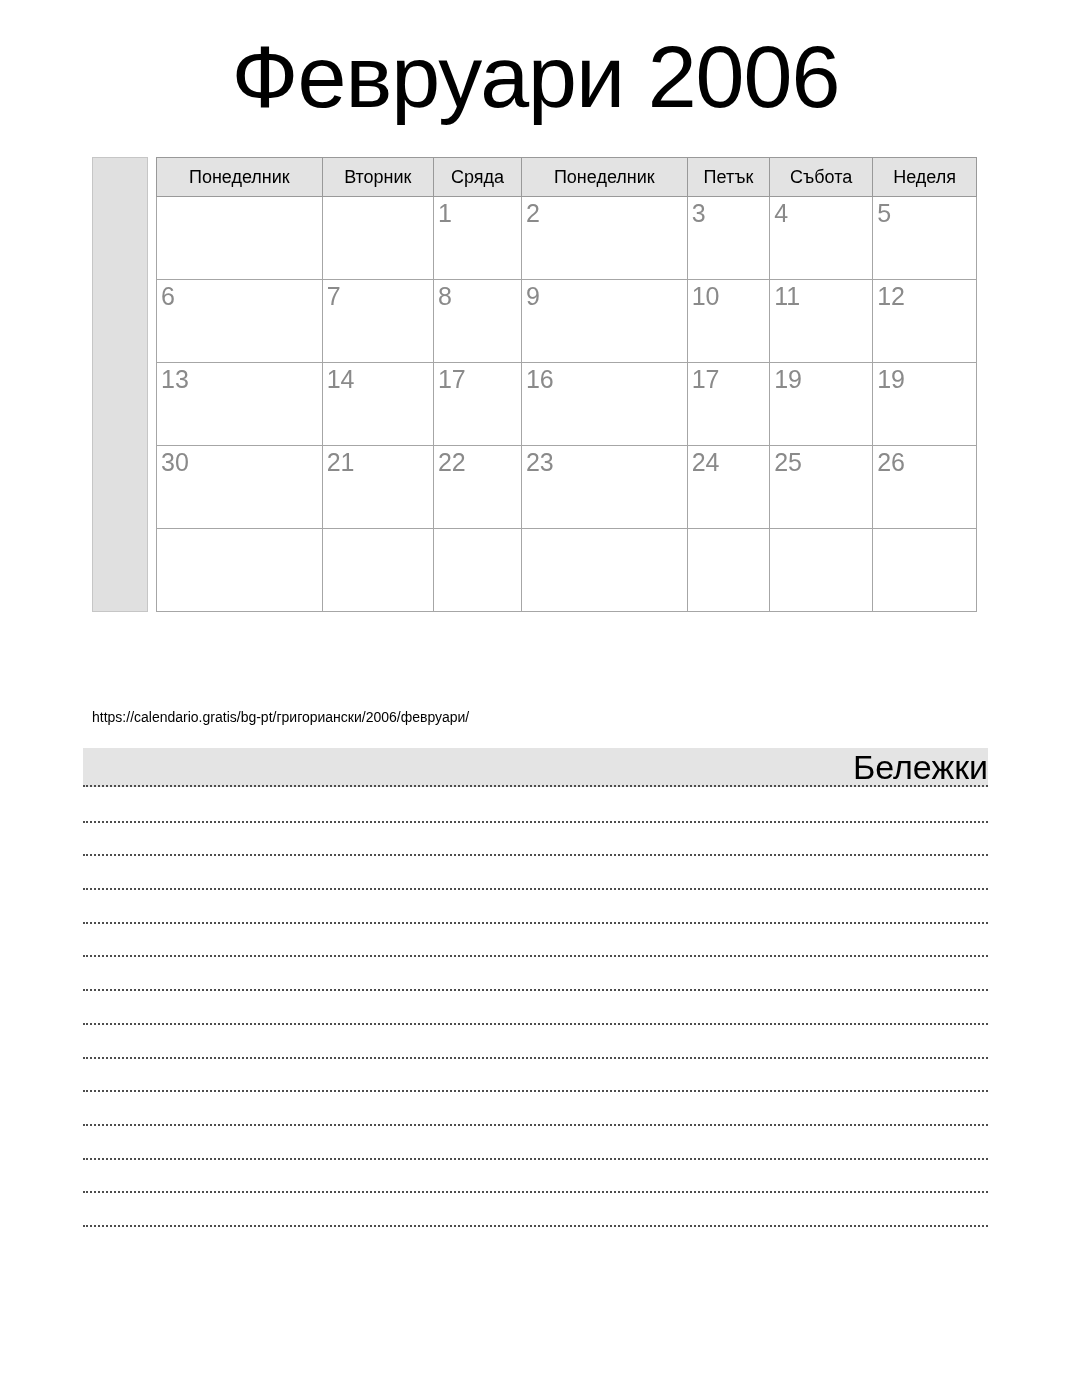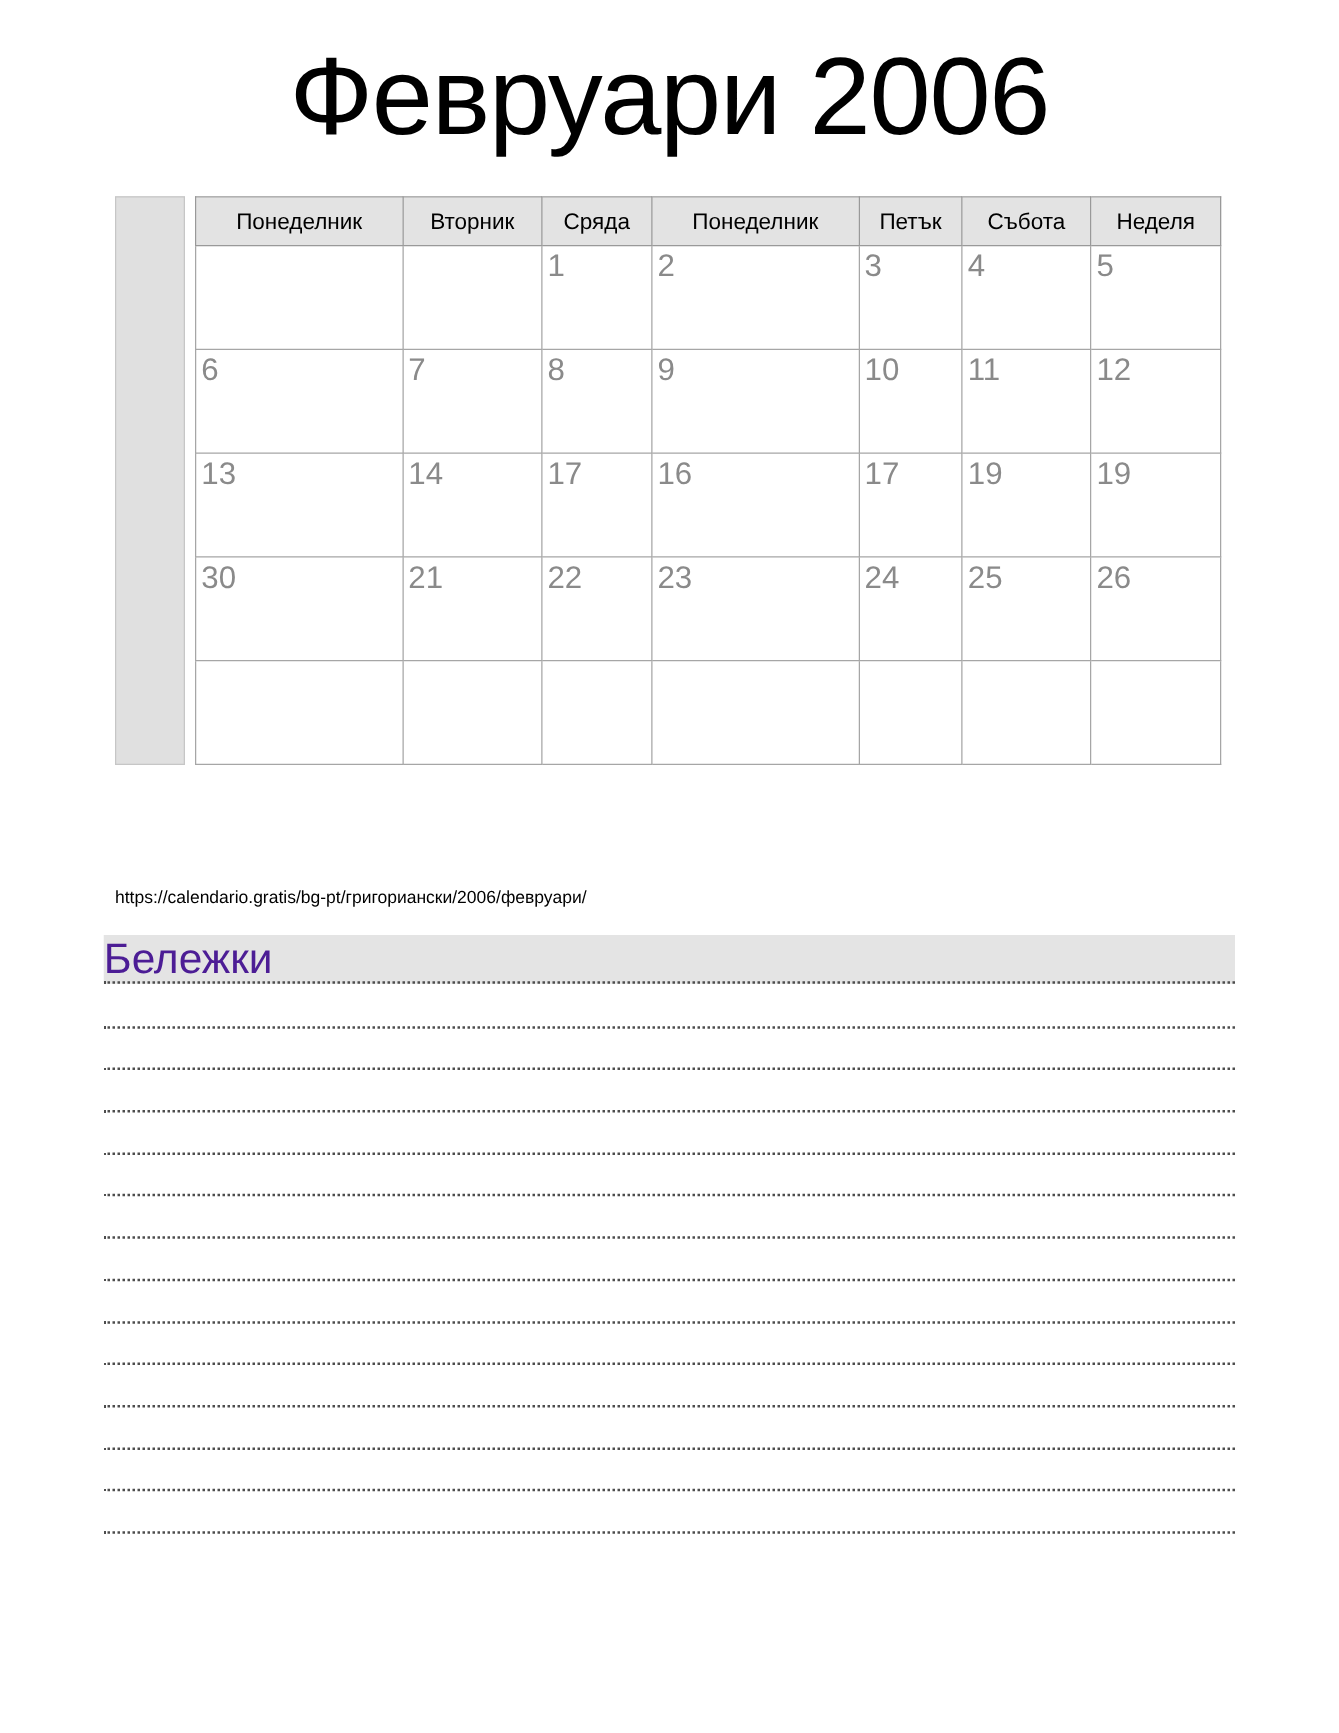--- a/index.html
+++ b/index.html
@@ -47,21 +47,21 @@
     background:#fff;
   }
   .source-url{
     position:absolute;top:709px;left:92px;
     font-size:14px;color:#000;
   }
   .notes-header{
     position:absolute;top:748px;left:83px;width:905px;height:39px;
     background:var(--notes-header-bg);
     border-bottom:2px dotted #4d4d4d;
-    text-align:left;font-size:34px;line-height:38px;color:#4c1d95;
+    text-align:right;font-size:34px;line-height:38px;color:#000000;
   }
   .notes-lines{
     position:absolute;top:789px;left:83px;width:905px;
   }
   .note-line{
     height:33.7px;border-bottom:2px dotted #4d4d4d;
   }
 </style>
 </head>
 <body>

